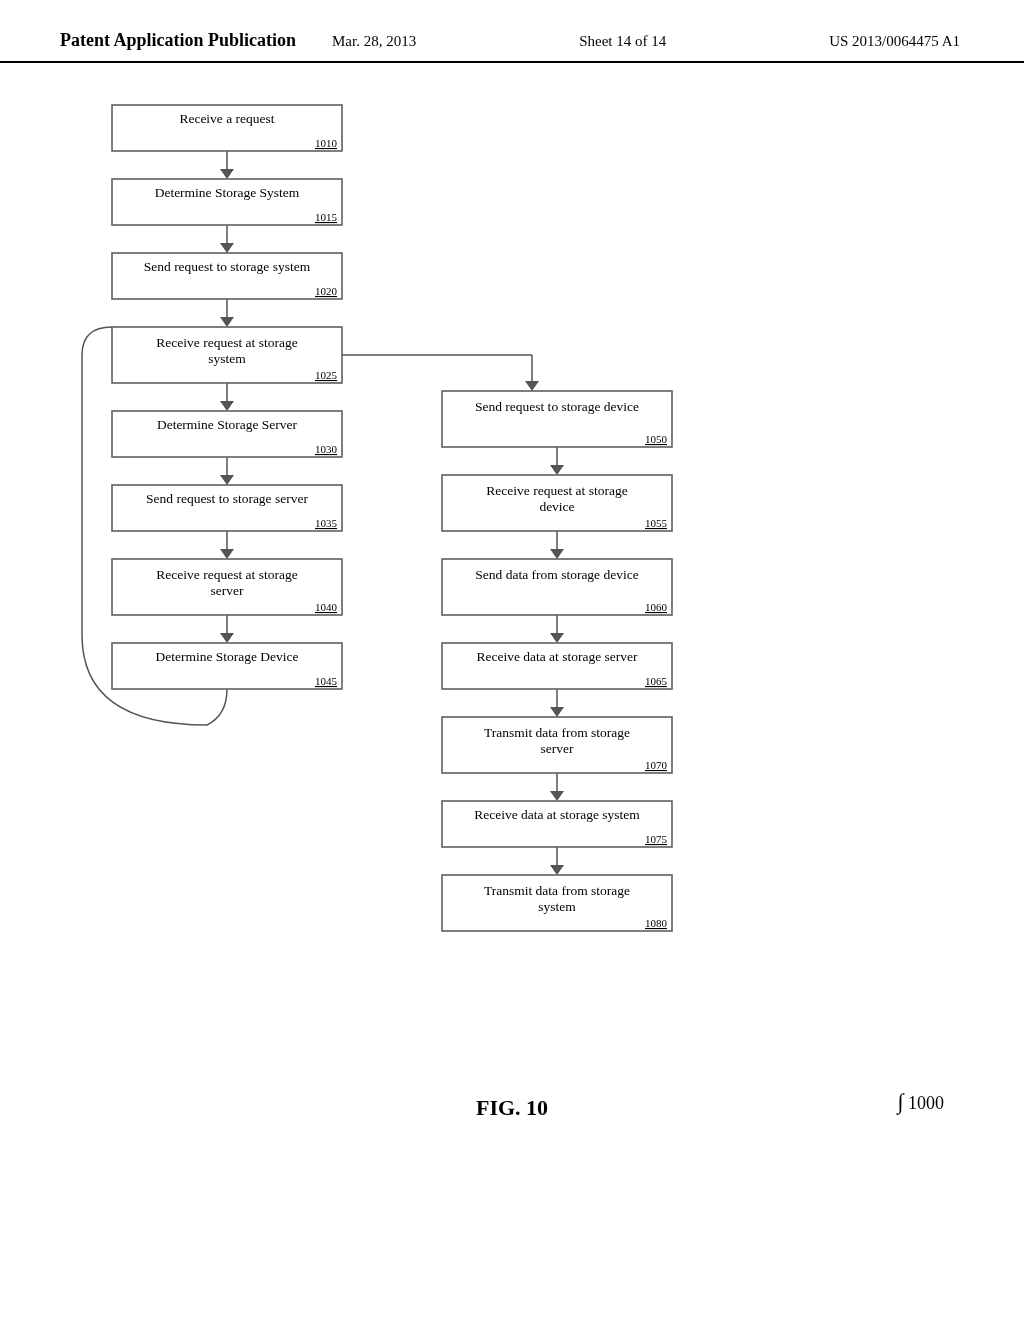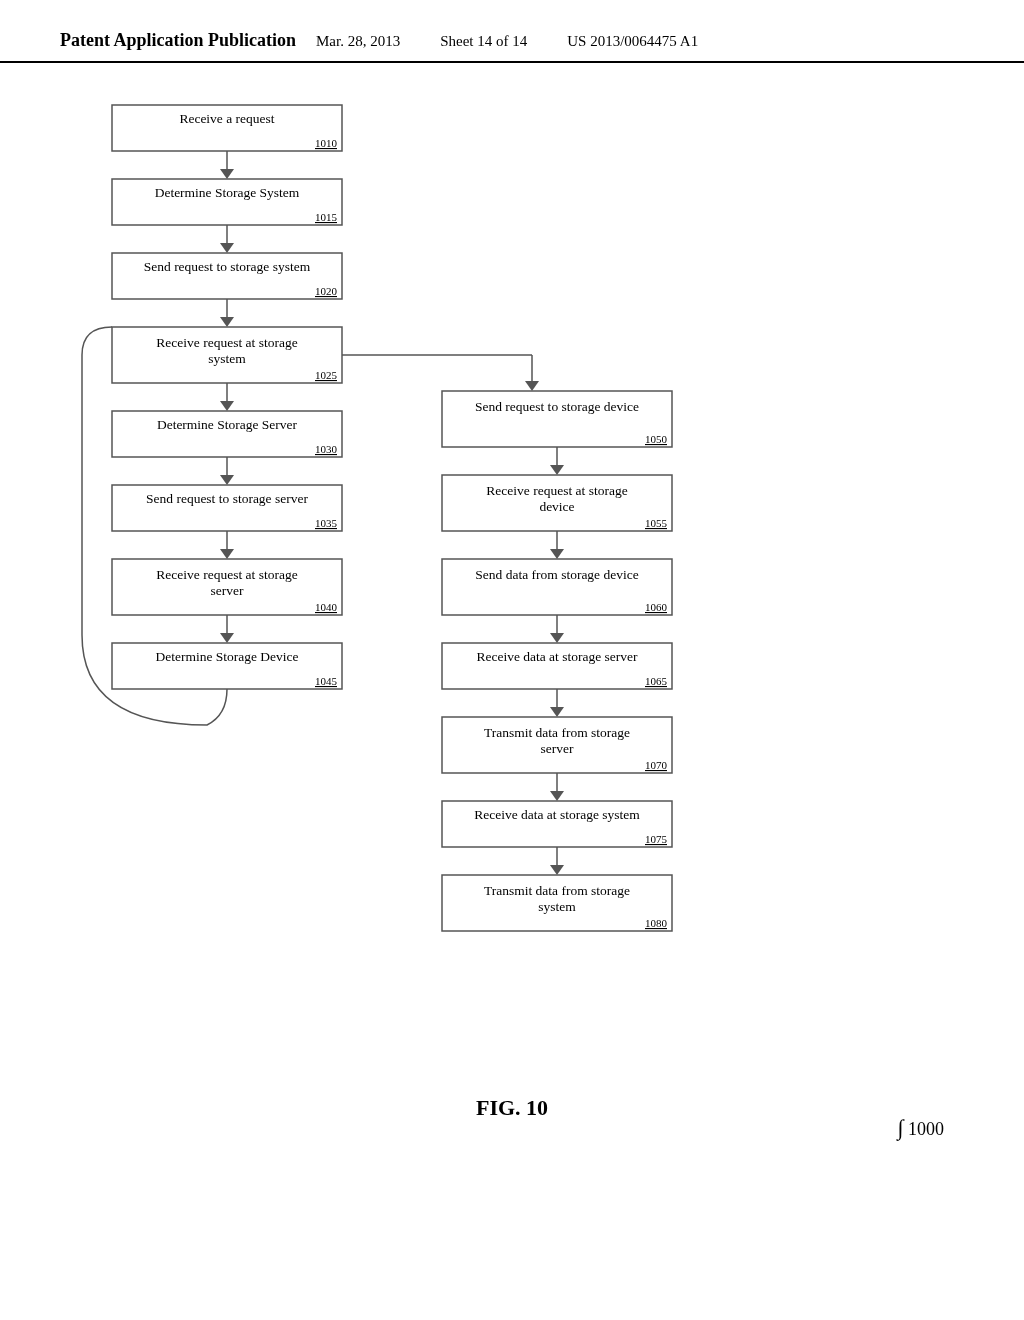--- a/index.html
+++ b/index.html
@@ -11,32 +11,33 @@
       position: relative;
       overflow-x: hidden;
     }
 
     
     .header {
       display: flex;
       align-items: baseline;
       padding: 30px 64px 10px 60px;
       border-bottom: 2px solid #000;
-      gap: 20px;
+      gap: 36px;
     }
     .header-title {
       font-weight: bold;
       font-size: 18px;
       flex: 0 0 auto;
     }
     .header-meta {
       font-size: 15px;
       flex: 1;
       display: flex;
       gap: 40px;
+      justify-content: space-between;
     }
 
     
     .diagram-area {
       padding: 32px 60px 40px 60px;
       position: relative;
     }
   </style>
 </head>
 <body>
@@ -164,18 +165,18 @@
     <text x="495" y="800" text-anchor="middle" font-family="Times New Roman" font-size="13.5">Transmit data from storage</text>
     <text x="495" y="816" text-anchor="middle" font-family="Times New Roman" font-size="13.5">system</text>
     <text x="605" y="832" text-anchor="end" font-family="Times New Roman" font-size="11" text-decoration="underline">1080</text>
 
   </svg>
 
   <div style="text-align:center; margin-top:20px;">
     <span style="font-size:22px; font-weight:bold;">FIG. 10</span>
   </div>
 
-  <div style="position:absolute; bottom:20px; right:80px; font-size:18px;">
+  <div style="position:absolute; bottom:46px; right:80px; font-size:18px;">
     <span style="font-family: serif; font-size:22px;">∫</span>
     <span>1000</span>
   </div>
 
 </div>
 
 </body></html>

